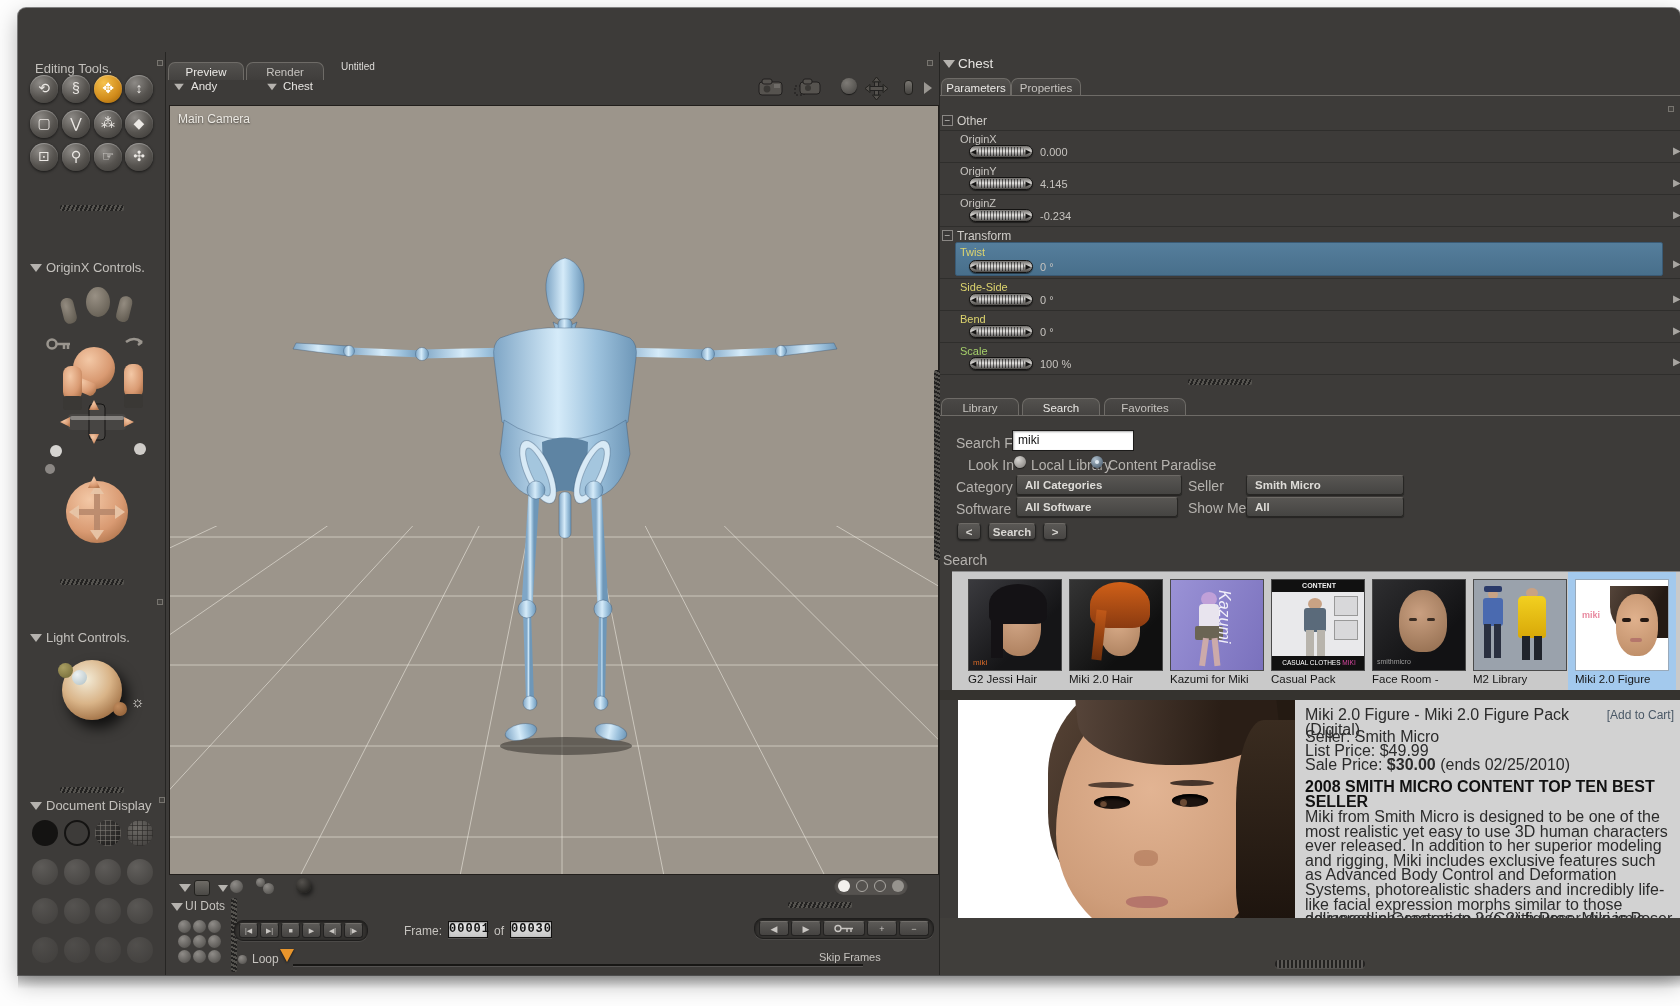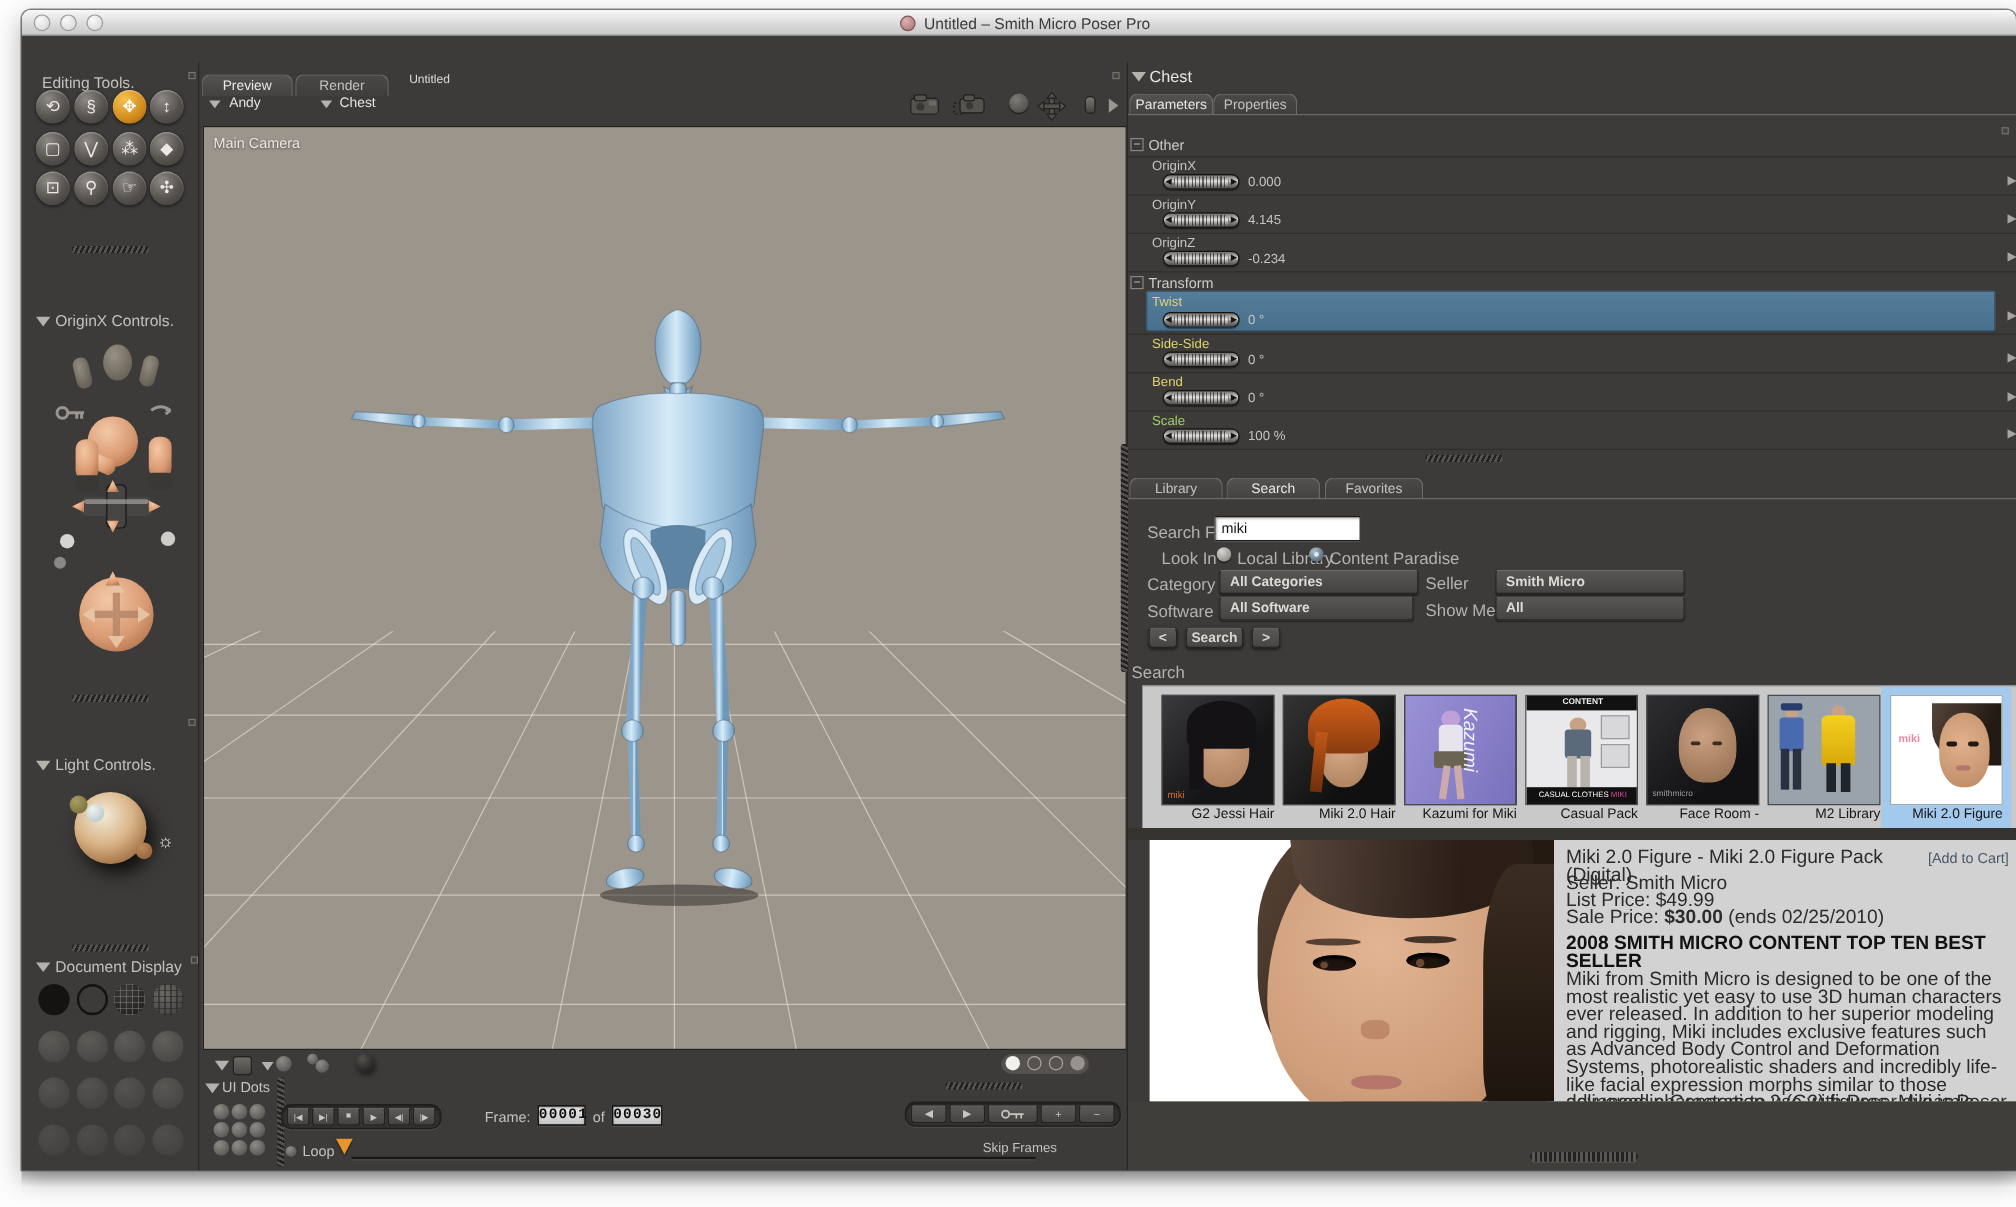--- a/index.html
+++ b/index.html
@@ -59,21 +59,21 @@
     color:#dedcd8;font-weight:bold;font-size:11.5px;display:flex;align-items:center;padding:0 8px;
     box-shadow:0 1px 1px rgba(0,0,0,.4);white-space:nowrap;}
   .gbtn{background:linear-gradient(#5a5855,#474543);border:1px solid #242322;border-top-color:#6d6a66;border-radius:4px;
     color:#d8d6d2;font-weight:bold;font-size:11.5px;display:flex;align-items:center;justify-content:center;
     box-shadow:0 1px 2px rgba(0,0,0,.45);}
   .radio{width:12px;height:12px;border-radius:50%;background:radial-gradient(circle at 35% 30%,#d8d6d3,#7b7874);box-shadow:0 1px 1px rgba(0,0,0,.5);}
   .radio.on{background:radial-gradient(circle at 35% 30%,#aebfcc,#3e5062);position:relative;}
   .radio.on::after{content:"";position:absolute;left:4px;top:4px;width:4px;height:4px;border-radius:50%;background:#dfe9f0;}
   .sinput{background:#fff;border:1px solid #1c1b1a;box-shadow:inset 1px 1px 2px rgba(0,0,0,.35);
     font-size:12px;color:#111;padding:2px 5px;font-family:"Liberation Sans",sans-serif;}
-  .thumb-label{font-size:11.5px;color:#161616;text-align:right;white-space:nowrap;}
+  .thumb-label{font-size:11.5px;color:#161616;text-align:left;white-space:nowrap;}
   .ball{border-radius:50%;background:radial-gradient(circle at 35% 30%,#989causes4,#4c4a47);}
   .sph{border-radius:50%;background:radial-gradient(circle at 35% 30%,#8f8c88,#4a4845);}
   .digit{background:linear-gradient(#ececec,#c6c6c6);border:1px solid #121110;color:#111;
     font-family:"Liberation Mono","DejaVu Sans Mono",monospace;font-weight:bold;font-size:12px;letter-spacing:1px;
     text-align:left;box-shadow:inset 0 1px 2px rgba(0,0,0,.4), 0 1px 0 rgba(255,255,255,.12);}
   .tgroup{display:flex;gap:2px;align-items:center;background:#343230;border:1px solid #1f1e1d;border-radius:9px;
     padding:2px 4px;box-shadow:inset 0 1px 3px rgba(0,0,0,.5), 0 1px 0 rgba(255,255,255,.08);}
   .tbtn{width:19px;height:15px;background:linear-gradient(#5c5a57,#454341);border:1px solid #232221;border-top-color:#716e6a;
     border-radius:3px;color:#c9c6c2;font-size:7px;display:flex;align-items:center;justify-content:center;padding:0;}
   .tbtn30{width:30px;height:15px;background:linear-gradient(#5c5a57,#454341);border:1px solid #232221;border-top-color:#716e6a;
@@ -83,27 +83,20 @@
   .ds{border-radius:50%;}
   .detailtxt{font-size:16px;color:#2b2b2b;line-height:14.6px;}
   .thumbbox{top:7px;width:94px;height:92px;border:1px solid #4a4a4a;overflow:hidden;background:#222;}
 </style>
 </head>
 <body>
 
 <div id="stage">
 <div id="win" class="abs">
 
-  <div class="abs titlebar">
-    <div class="abs light" style="left:10px"></div>
-    <div class="abs light" style="left:32px"></div>
-    <div class="abs light" style="left:54px"></div>
-    <div class="abs wicon" style="left:732px"></div>
-    <div class="abs wtitle" style="left:752px">Untitled – Smith Micro Poser Pro</div>
-  </div>
 
 
   <div class="abs" style="left:0;top:44px;width:147px;height:923px;border-right:1px solid #27-2624;">
     <div class="abs ptitle" style="left:17px;top:9px">Editing Tools.</div>
     <div class="abs csq" style="left:139px;top:8px"></div>
 
     <div class="abs toolbtn" style="left:12px;top:23px"><span>⟲</span></div>
     <div class="abs toolbtn" style="left:44px;top:23px"><span>§</span></div>
     <div class="abs toolbtn on" style="left:76px;top:23px"><span>✥</span></div>
     <div class="abs toolbtn" style="left:107px;top:23px"><span>↕</span></div>

